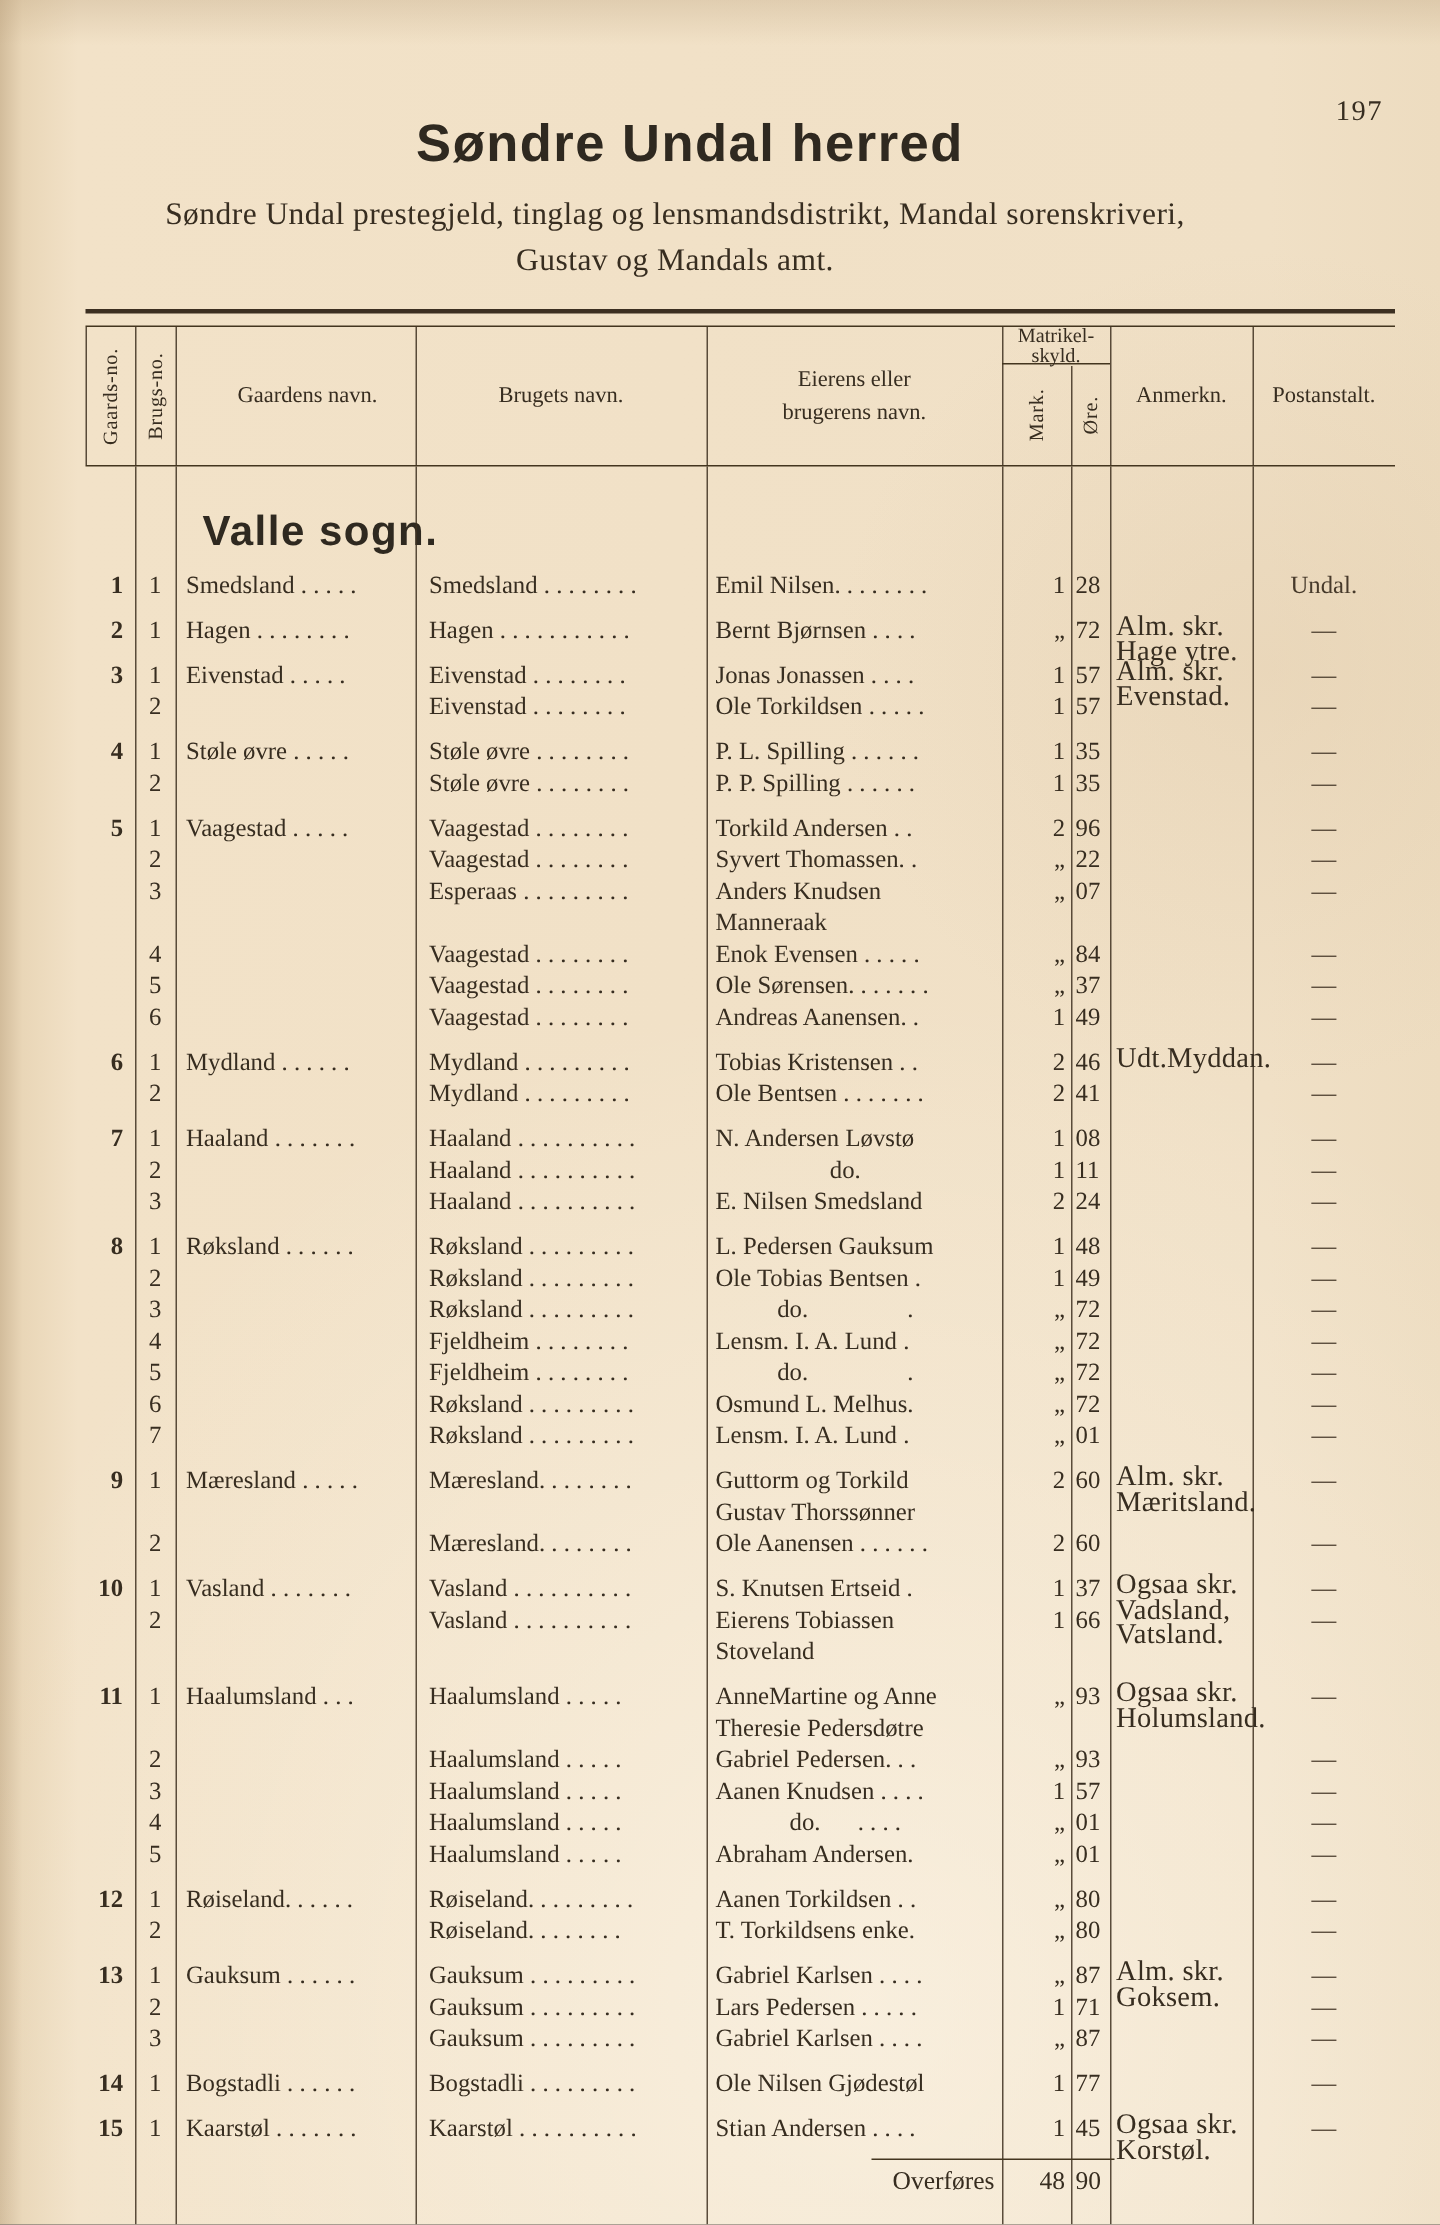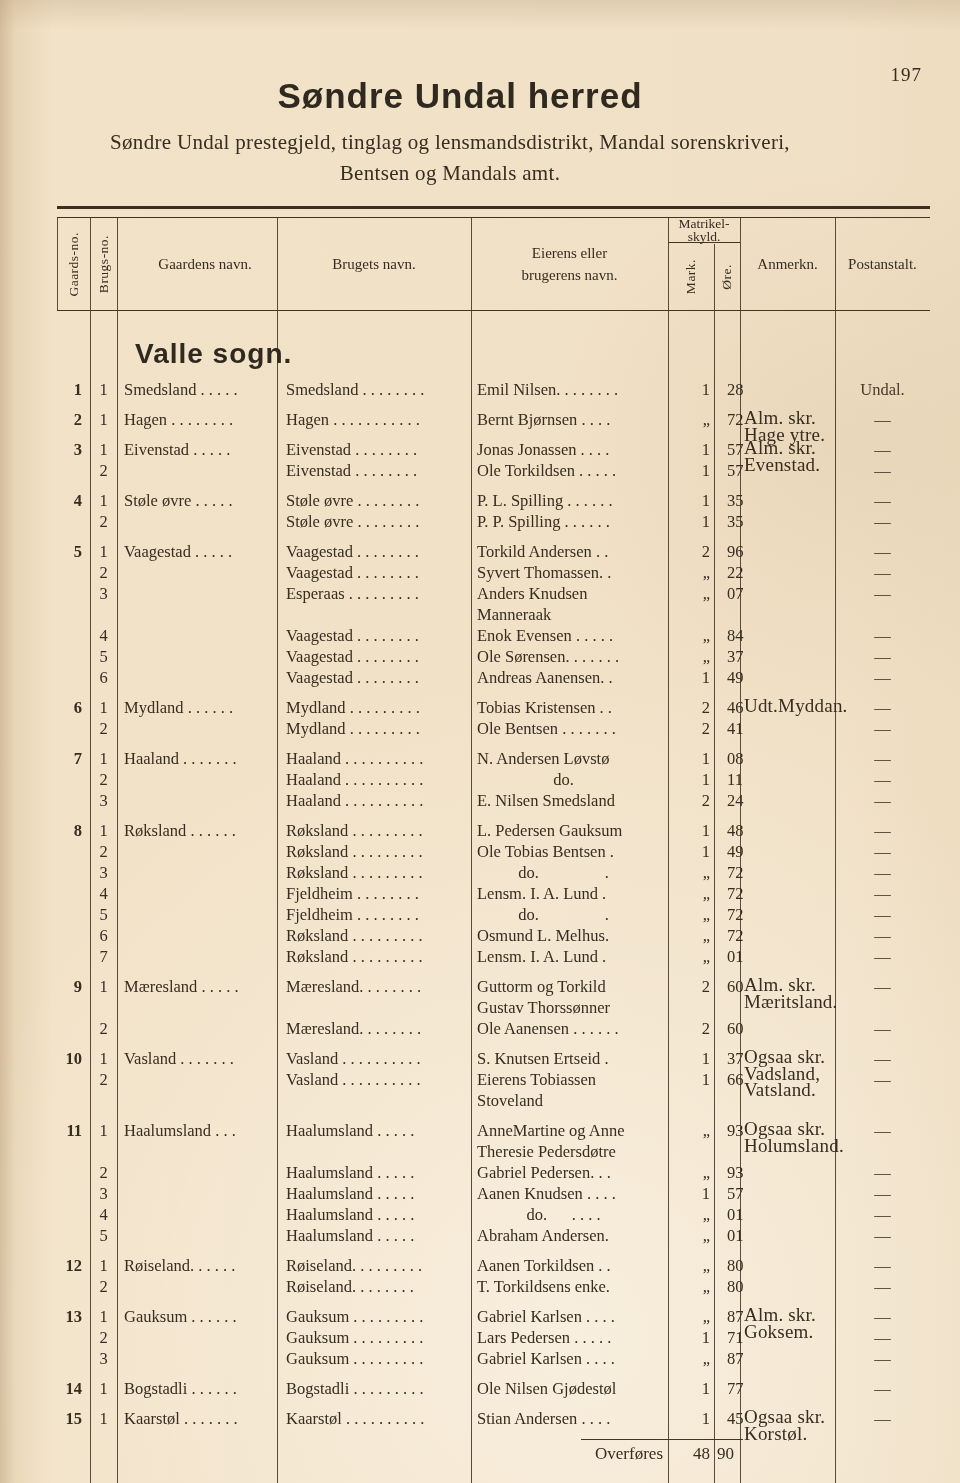--- a/index.html
+++ b/index.html
@@ -62,21 +62,21 @@
   }
   .group{position:relative;margin-top:9px;}
   .row{display:grid;grid-template-columns:33px 27px 160px 194px 197px 46px 26px 95px 95px;}
   .c-gno{text-align:right;padding-right:8px;font-weight:700;}
   .c-bno{text-align:center;}
   .c-gaard{padding-left:7px;}
   .c-brug{padding-left:9px;}
   .c-eier{padding-left:6px;}
   .c-eier .center{text-align:center;padding-right:18px;}
   .c-mark{text-align:right;padding-right:4px;}
-  .c-ore{padding-left:13px;}
+  .c-ore{padding-left:3px;}
   .c-post{text-align:center;color:#473a2b;}
   .anm{
     position:absolute;left:687px;top:1px;width:88px;
     font-size:19px;line-height:16.5px;letter-spacing:.2px;
   }
 
   
   .trow{position:relative;height:34px;margin-top:6px;font-size:17px;}
   .totals-rule{position:absolute;left:524px;top:4px;width:162px;height:1px;background:#43351f;}
   .t-label{position:absolute;left:414px;width:192px;top:8px;text-align:right;padding-right:6px;}
@@ -84,21 +84,21 @@
   .t-ore{position:absolute;left:658px;width:26px;top:8px;padding-left:2px;}
 </style>
 </head>
 <body>
 
 <div class="page" data-interactable="false">
 
   <div class="page-number" data-interactable="false">197</div>
   <h1 class="title" data-interactable="false">Søndre Undal herred</h1>
   <div class="subtitle l1" data-interactable="false">Søndre Undal prestegjeld, tinglag og lensmandsdistrikt, Mandal sorenskriveri,</div>
-  <div class="subtitle l2" data-interactable="false">Bentsen og Mandals amt.</div>
+  <div class="subtitle l2" data-interactable="false">Gustav og Mandals amt.</div>
 
   <div class="table" data-interactable="false">
 
     <div class="rule-top" data-interactable="false"></div>
 
     <div class="thead" data-interactable="false">
       <span class="vline x0" data-interactable="false"></span>
       <span class="vline x1" data-interactable="false"></span>
       <span class="vline x2" data-interactable="false"></span>
       <span class="vline x3" data-interactable="false"></span>

